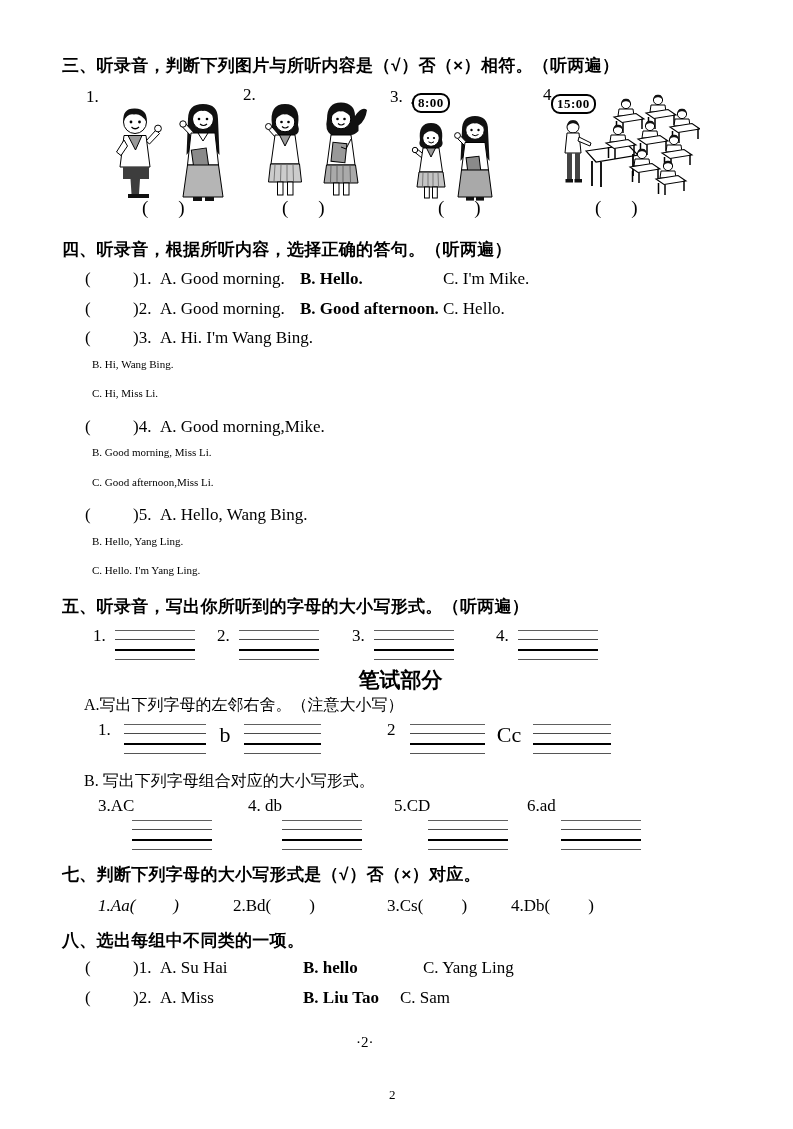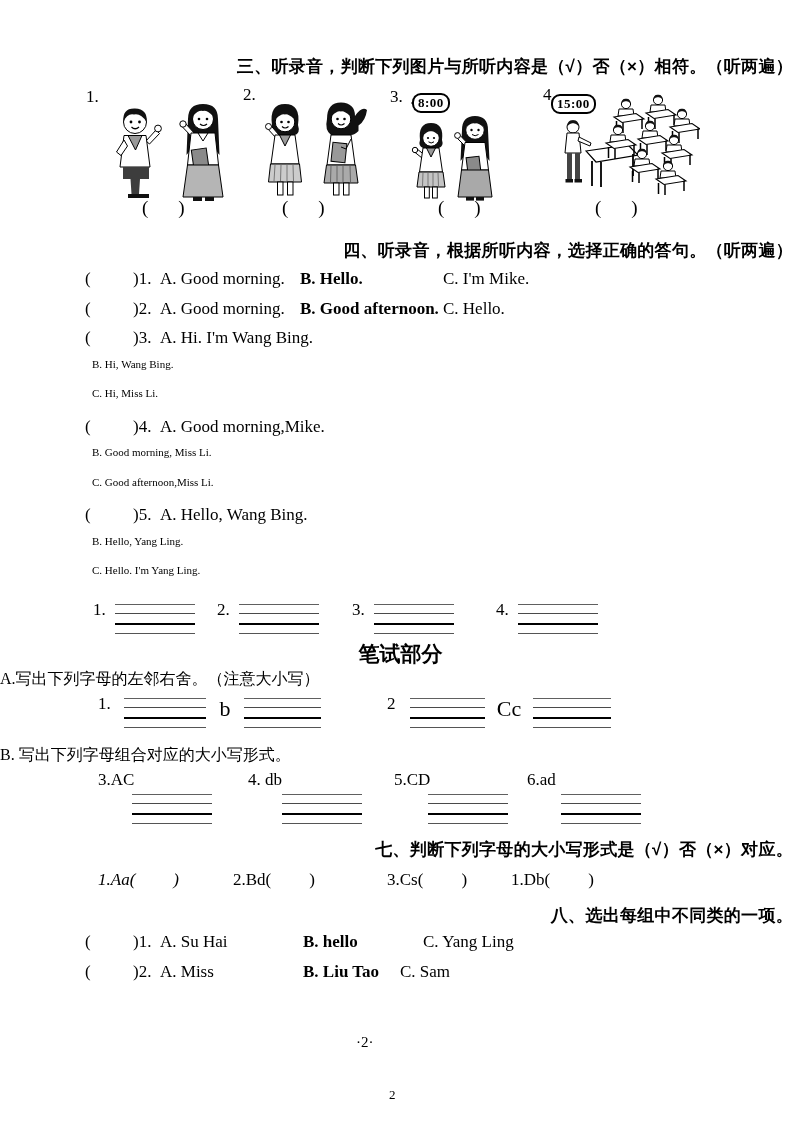--- a/index.html
+++ b/index.html
@@ -1,24 +1,24 @@
 <!DOCTYPE html>
 <html><head>
 <meta charset="utf-8">
 <style>
   html,body{margin:0;padding:0;}
   body{
     width:793px;height:1129px;background:#fff;color:#000;
     font-family:"Liberation Serif",serif;overflow:hidden;position:relative;
   }
   .hd{
-    font-family:Liberation Sans, sans-serif;font-weight:700;font-size:17px;
-    line-height:24px;margin-left:62px;letter-spacing:.3px;text-align:right;
+    font-family:Liberation Mono, monospace;font-weight:700;font-size:17px;
+    line-height:24px;margin-left:62px;letter-spacing:.3px;
   }
-  .sub{font-size:16px;line-height:22px;}
+  .sub{font-size:16px;line-height:22px;margin-left:84px;}
   
   .figs{position:relative;height:150px;margin-top:6px;}
   .figs .num{position:absolute;font-size:17px;}
   .figs svg{position:absolute;}
   .badge{
     position:absolute;border:2px solid #000;border-radius:9px;background:#fff;
     font-size:13px;font-weight:700;padding:0 4px;line-height:16px;letter-spacing:.5px;z-index:2;
   }
   .sun{position:absolute;z-index:2;}
   .ppair{position:absolute;top:112px;font-size:19px;}
@@ -241,20 +241,21 @@
     <div class="qsub">C. Good afternoon,Miss Li.</div>
     <div class="qrow">
       <span class="op">(</span>
       <span class="num">)5.</span>
       <span>A. Hello, Wang Bing.</span>
     </div>
     <div class="qsub">B. Hello, Yang Ling.</div>
     <div class="qsub">C. Hello. I'm Yang Ling.</div>
   </div>
 
+  <div class="hd" style="margin-top:2px">五、听录音，写出你所听到的字母的大小写形式。（听两遍）</div>
   <div class="wrow">
     <span class="wi1"><span class="wnum" style="display:inline-block">1.</span><span class="stave"><b></b><b></b><b></b><b></b></span></span>
     <span class="wi2"><span class="wnum" style="display:inline-block">2.</span><span class="stave"><b></b><b></b><b></b><b></b></span></span>
     <span class="wi3"><span class="wnum" style="display:inline-block">3.</span><span class="stave"><b></b><b></b><b></b><b></b></span></span>
     <span><span class="wnum" style="display:inline-block">4.</span><span class="stave"><b></b><b></b><b></b><b></b></span></span>
   </div>
 
   <div class="center-head">笔试部分</div>
 
   <div class="sub">A.写出下列字母的左邻右舍。（注意大小写）</div>
@@ -301,21 +302,21 @@
     <span class="bs2"><span class="stave"><b></b><b></b><b></b><b></b></span></span>
     <span class="bs3"><span class="stave"><b></b><b></b><b></b><b></b></span></span>
     <span><span class="stave"><b></b><b></b><b></b><b></b></span></span>
   </div>
 
   <div class="hd" style="margin-top:8px">七、判断下列字母的大小写形式是（√）否（×）对应。</div>
   <div class="jrow">
     <span class="ji1"><span>1.Aa</span><span>(</span><span class="jgap"></span><span>)</span></span>
     <span class="ji2"><span>2.Bd</span><span>(</span><span class="jgap"></span><span>)</span></span>
     <span class="ji3"><span>3.Cs</span><span>(</span><span class="jgap"></span><span>)</span></span>
-    <span><span>1.Db</span><span>(</span><span class="jgap"></span><span>)</span></span>
+    <span><span>4.Db</span><span>(</span><span class="jgap"></span><span>)</span></span>
   </div>
 
   <div class="hd" style="margin-top:12px">八、选出每组中不同类的一项。</div>
   <div class="qrow qrow8" style="margin-top:4px;height:30px">
     <span class="op">(</span>
     <span class="num">)1.</span>
     <span class="oa">A. Su Hai</span>
     <span class="ob">B. hello</span>
     <span>C. Yang Ling</span>
   </div>

